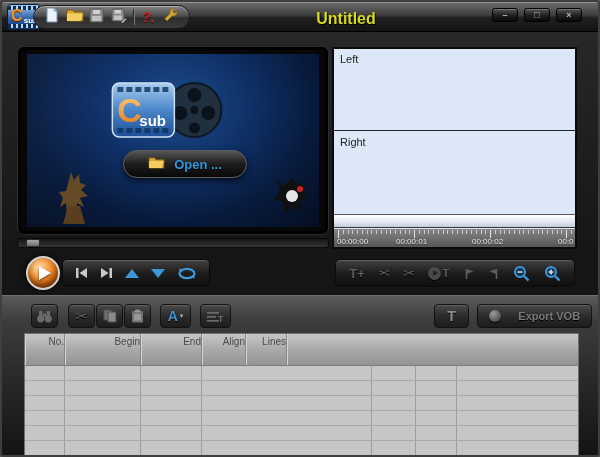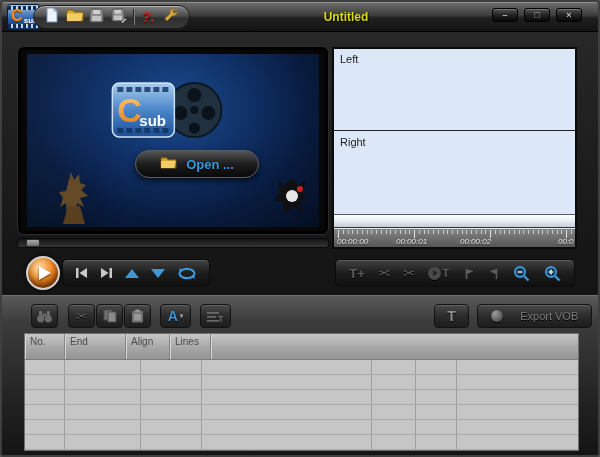--- a/index.html
+++ b/index.html
@@ -21,35 +21,35 @@
   .app-logo .c{position:absolute;left:3px;top:2px;font-size:16px;font-weight:bold;color:#f09020;text-shadow:0 1px 1px #5a2c00;}
   .app-logo .s{position:absolute;right:2px;bottom:4px;font-size:8px;font-weight:bold;color:#fff;}
   .top-toolbar{position:absolute;left:31px;top:3px;width:157px;height:24px;border-radius:12px;
     background:linear-gradient(#858585,#4c4c4c 45%,#2e2e2e 55%,#3a3a3a);
     border:1px solid #1a1a1a;box-shadow:inset 0 1px 0 rgba(255,255,255,.4);
     display:flex;align-items:center;gap:4px;padding:0 9px;}
   .tbtn{width:20px;height:20px;display:flex;align-items:center;justify-content:center;}
   .tsep{width:1px;height:16px;background:#2a2a2a;box-shadow:1px 0 0 #7c7c7c;margin:0 1px;}
   .help-glyph{color:#c42626;font-weight:bold;font-size:14px;font-style:italic;text-shadow:0 1px 1px #3a0000;}
   .win-title{position:absolute;left:344px;top:8px;transform:translateX(-50%);
-    color:var(--title-yellow,#d8d81a);font-size:12px;font-weight:bold;text-shadow:1px 1px 1px #000;white-space:nowrap;}
+    color:var(--title-yellow,#d8d81a);font-size:16px;font-weight:bold;text-shadow:1px 1px 1px #000;white-space:nowrap;}
   .win-btns{position:absolute;right:16px;top:6px;display:flex;gap:6px;}
   .wbtn{width:26px;height:14px;border-radius:3px;border:1px solid #000;
     background:linear-gradient(#555,#222 50%,#080808);
     color:#b8b8b8;font-size:9px;font-weight:bold;display:flex;align-items:center;justify-content:center;
     box-shadow:inset 0 1px 0 rgba(255,255,255,.2);line-height:1;}
   
   .video-frame{position:absolute;left:15px;top:44px;width:312px;height:189px;
     background:#070707;border-radius:7px;border:1px solid #2c2c2c;box-shadow:inset 0 0 0 3px #000;}
   .video-screen{position:absolute;left:9px;top:7px;right:9px;bottom:7px;overflow:hidden;
     background:radial-gradient(ellipse at 50% 30%,#1c4c8e 0%,#0f3066 38%,#081a3c 68%,#040e20 100%);}
   .video-screen:before{content:"";position:absolute;left:-30%;top:-20%;width:90%;height:140%;
     background:linear-gradient(115deg,rgba(120,180,255,.12),rgba(120,180,255,0) 60%);transform:rotate(-8deg);}
   .logo-cluster{position:absolute;left:50%;top:26px;transform:translateX(-54%);}
-  .open-btn{position:absolute;left:108px;top:96px;width:124px;height:28px;border-radius:14px;
+  .open-btn{position:absolute;left:96px;top:96px;width:124px;height:28px;border-radius:14px;
     background:linear-gradient(#555,#1d1d1d 50%,#090909);border:1px solid #5d5d5d;
     box-shadow:0 3px 6px rgba(0,0,0,.65);display:flex;align-items:center;justify-content:center;gap:9px;cursor:pointer;}
   .open-label{color:#2f9ae0;font-weight:bold;font-size:13px;text-shadow:0 1px 2px #000;}
   .watermark{position:absolute;left:0;right:0;top:126px;text-align:center;
     font-size:34px;font-weight:bold;color:var(--watermark-white,#f5f5f5);letter-spacing:1px;
     text-shadow:2px 3px 5px rgba(0,0,0,.85);}
   .char-left{position:absolute;left:30px;top:116px;}
   .char-right{position:absolute;right:6px;top:120px;}
   .seek-bar{position:absolute;left:15px;top:236px;width:312px;height:10px;border-radius:3px;
     background:linear-gradient(#161616,#343434);border:1px solid #090909;}
@@ -58,21 +58,21 @@
   
   .wave-panel{position:absolute;left:330px;top:45px;width:245px;height:202px;
     border:2px solid #0a0a0a;background:var(--panel-blue,#dce8f8);}
   .wave-box{position:absolute;left:0;right:0;}
   .wave-box.left{top:0;height:82px;border-bottom:1px solid #222;}
   .wave-box.right{top:83px;height:82px;}
   .wave-label{position:absolute;left:6px;top:4px;font-size:11px;color:#1d1d1d;}
   .scroll-strip{position:absolute;left:0;right:0;top:165px;height:14px;
     background:linear-gradient(#ffffff,#e4e9f0 55%,#c4ccd6);border-top:1px solid #5a5a5a;border-bottom:1px solid #333;}
   .ruler{position:absolute;left:0;right:0;top:180px;bottom:0;
-    background:linear-gradient(#868686,#565656);overflow:hidden;font-style:italic;}
+    background:linear-gradient(#868686,#565656);overflow:hidden;}
   .ruler .tick{position:absolute;top:1px;width:1px;height:4px;background:#cdcdcd;display:block;}
   .ruler .tick.major{height:8px;background:#e2e2e2;}
   .ruler .tlabel{position:absolute;bottom:1px;font-size:8px;color:#e6e6e6;white-space:nowrap;text-shadow:0 1px 1px #333;}
   
   .play-btn{position:absolute;left:24px;top:254px;width:34px;height:34px;border-radius:50%;
     background:radial-gradient(circle at 38% 32%,#ffe0b0,var(--play-orange,#f08a28) 45%,#b24d06 78%,#6e2c00);
     border:2px solid #d2d2d2;box-shadow:0 0 5px rgba(0,0,0,.9), inset 0 -4px 6px rgba(0,0,0,.45);
     display:flex;align-items:center;justify-content:center;cursor:pointer;}
   .play-tri{width:0;height:0;border-left:12px solid #fff;border-top:7px solid transparent;border-bottom:7px solid transparent;margin-left:4px;filter:drop-shadow(0 1px 1px rgba(0,0,0,.6));}
   .pill{border-radius:5px;background:linear-gradient(#424242,#1d1d1d 50%,#0f0f0f);
@@ -108,24 +108,24 @@
     border-top:1px solid #6f6f6f;}
   .bbtn{position:absolute;top:8px;height:24px;border-radius:4px;
     background:linear-gradient(#4a4a4a,#2b2b2b 50%,#1d1d1d);
     border:1px solid #121212;box-shadow:inset 0 1px 0 rgba(255,255,255,.12);
     display:flex;align-items:center;justify-content:center;cursor:pointer;}
   .font-a{color:#3f93d4;font-weight:bold;font-size:14px;text-shadow:0 1px 1px #000;}
   .font-caret{color:#a8a8a8;font-size:7px;margin-left:2px;}
   .tq{position:relative;color:#8f8f8f;font-weight:bold;font-size:14px;text-shadow:0 1px 0 #000;}
   .export-dot{width:12px;height:12px;border-radius:50%;
     background:radial-gradient(circle at 35% 30%,#9d9d9d,#5d5d5d 60%,#383838);box-shadow:0 1px 1px #000;}
-  .export-label{color:#7a7a7a;font-weight:normal;font-size:11px;text-shadow:0 1px 0 #000;padding-left:13px;}
+  .export-label{color:#7a7a7a;font-weight:bold;font-size:11px;text-shadow:0 1px 0 #000;padding-left:13px;}
   
   .sub-table{position:absolute;left:22px;top:37px;width:555px;border:1px solid #6f6f6f;background:#c6c6c6;}
-  .thead{display:flex;height:26px;background:linear-gradient(#c6c6c6,#a7a7a7 55%,#949494);border-bottom:1px solid #7d7d7d;}
+  .thead{display:flex;height:32px;background:linear-gradient(#c6c6c6,#a7a7a7 55%,#949494);border-bottom:1px solid #7d7d7d;text-align:right;}
   .thcell{font-size:10px;color:#4a4a4a;padding:2px 0 0 5px;border-right:1px solid #858585;box-shadow:inset 1px 0 0 #d6d6d6;overflow:hidden;white-space:nowrap;}
   .trow{display:flex;height:15px;border-bottom:1px solid #aaa;}
   .tcell{border-right:1px solid #9e9e9e;height:100%;}
   .c0{width:40px}.c1{width:76px}.c2{width:61px}.c3{width:170px}.c4{width:44px}.c5{width:41px}
   .c6{flex:1;border-right:none!important;}
 </style>
 </head>
 <body>
 
 <div class="window">
@@ -277,21 +277,21 @@
     <div class="wave-box left">
       <span class="wave-label">Left</span>
     </div>
     <div class="wave-box right">
       <span class="wave-label">Right</span>
     </div>
     <div class="scroll-strip"></div>
     <div class="ruler">
       <span class="tlabel" style="left:3px">00:00:00</span>
       <span class="tlabel" style="left:62px">00:00:01</span>
-      <span class="tlabel" style="left:126px">00:00:02</span>
+      <span class="tlabel" style="left:138px">00:00:02</span>
       <span class="tlabel" style="left:224px">00:0</span>
     <span class="tick major" style="left: 4px;"></span>
         <span class="tick" style="left: 8.75px;"></span>
         <span class="tick" style="left: 13.5px;"></span>
         <span class="tick" style="left: 18.25px;"></span>
         <span class="tick" style="left: 23px;"></span>
         <span class="tick" style="left: 27.75px;"></span>
         <span class="tick" style="left: 32.5px;"></span>
         <span class="tick" style="left: 37.25px;"></span>
         <span class="tick" style="left: 42px;"></span>
@@ -461,20 +461,21 @@
       <span class="tq">T</span>
     </div>
     <div class="bbtn" style="left:475px;width:115px">
       <span class="export-dot"></span>&nbsp;
       <span class="export-label">Export VOB</span>
     </div>
 
     <div class="sub-table">
       <div class="thead">
         <div class="thcell c0">No.</div>
+        <div class="thcell c1">Begin</div>
         <div class="thcell c2">End</div>
         <div class="thcell c4">Align</div>
         <div class="thcell c5">Lines</div>
         <div class="thcell c6"></div>
       </div>
       <div>
           <div class="trow">
             <div class="tcell c0"></div>
             <div class="tcell c1"></div>
             <div class="tcell c2"></div>

